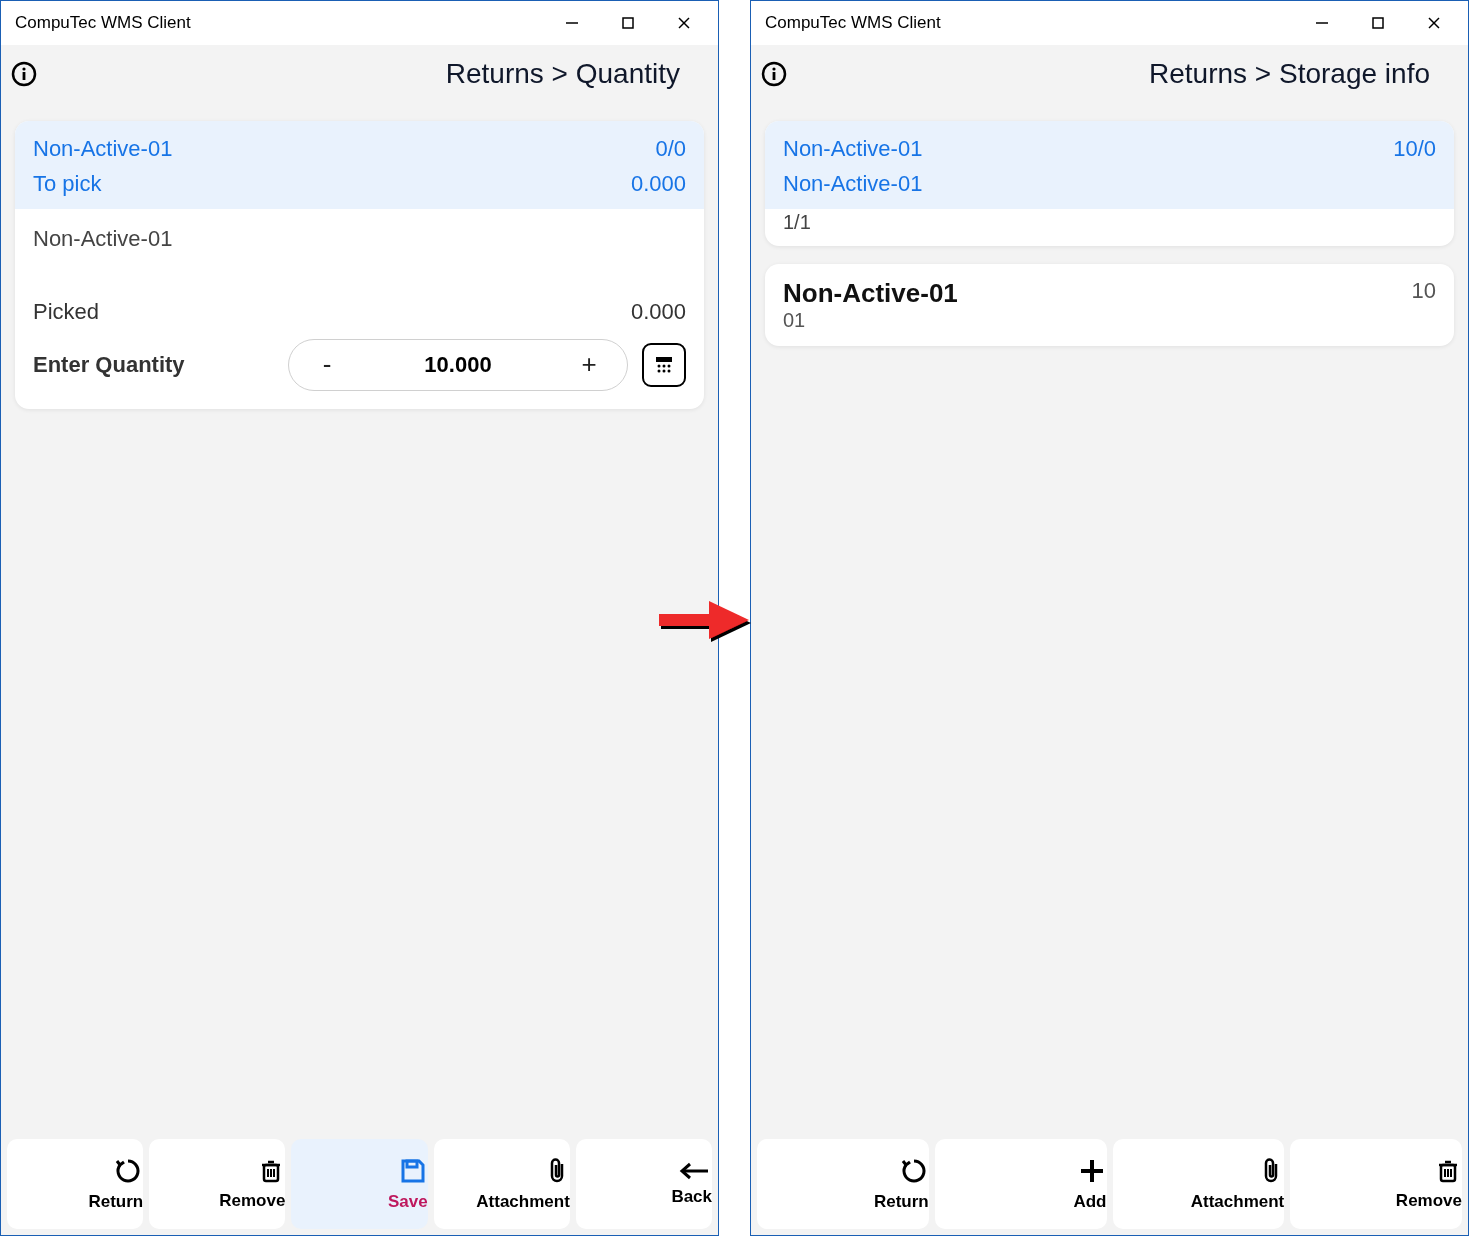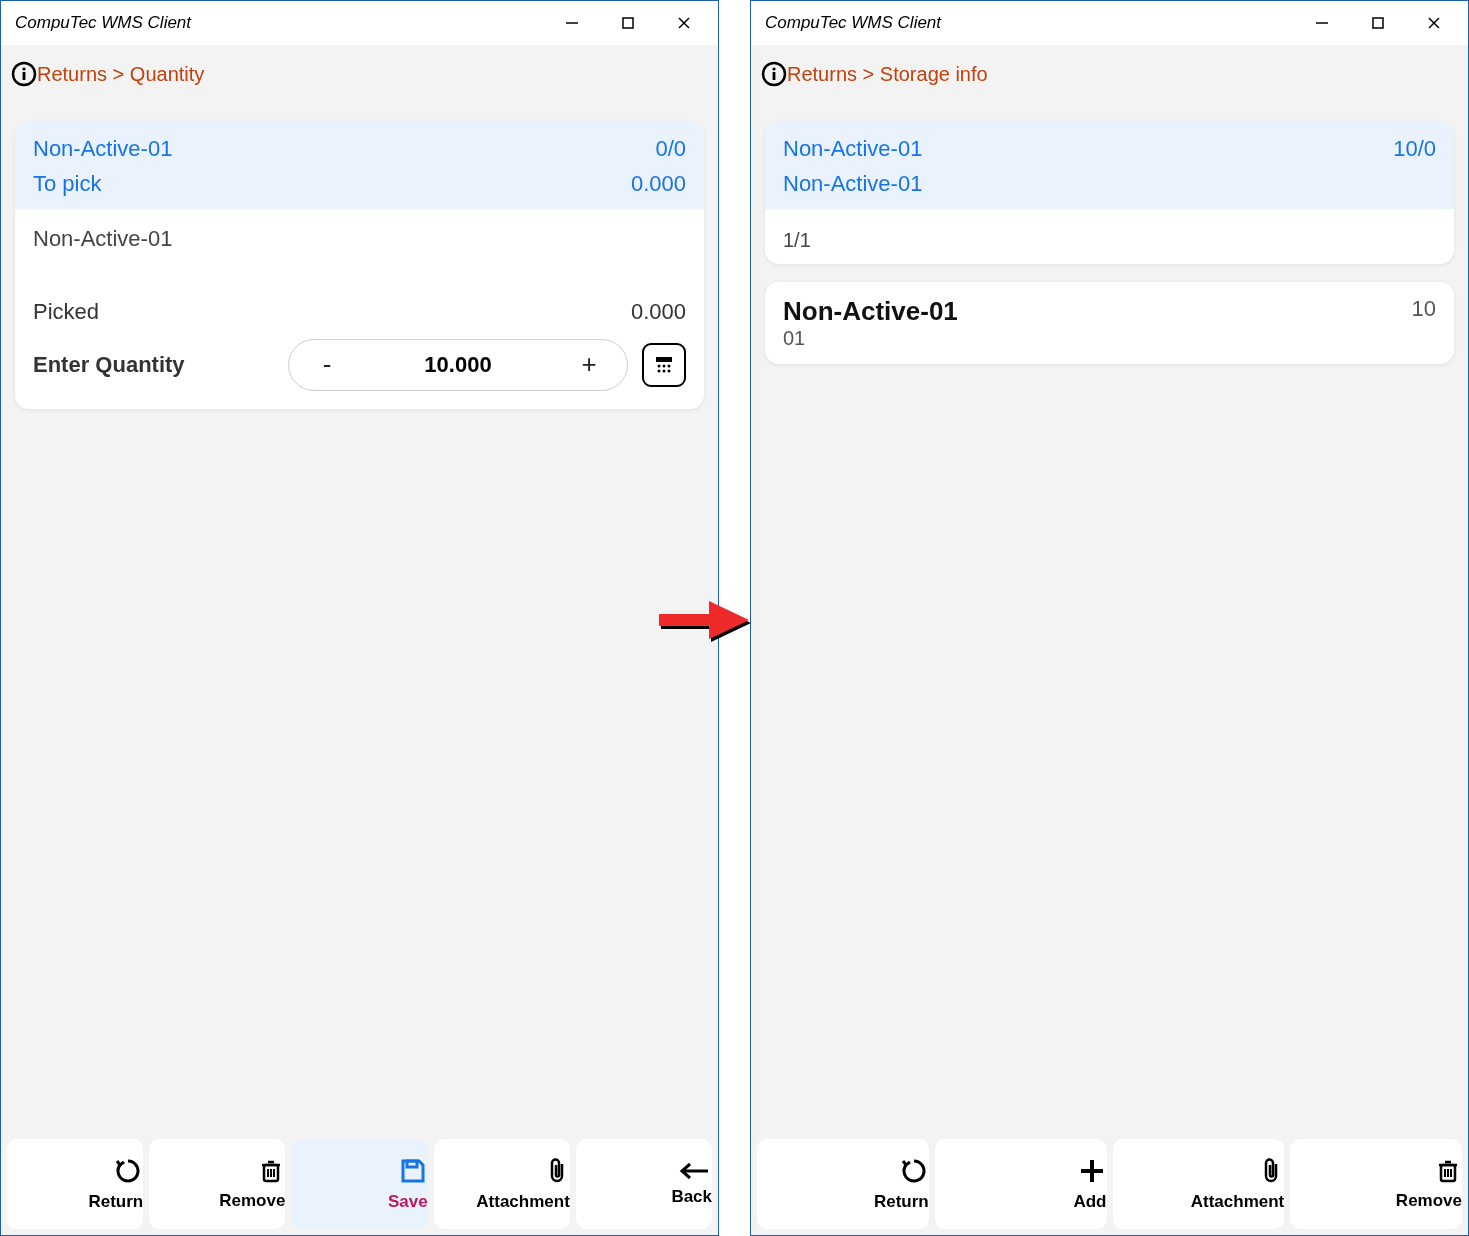--- a/index.html
+++ b/index.html
@@ -21,21 +21,21 @@
   .window.left { left: 0; top: 0; width: 719px; height: 1236px; }
   .window.right { left: 750px; top: 0; width: 719px; height: 1236px; }
   .titlebar {
     background: #fff;
     display: flex;
     align-items: center;
     height: 44px;
     padding: 0 6px 0 14px;
     font-size: 17px;
   }
-  .titlebar .title { flex: 1; font-style: italic; }
+  .titlebar .title { flex: 1; }
   .titlebar .win-btn {
     width: 56px;
     height: 36px;
     display: flex;
     align-items: center;
     justify-content: center;
     font-size: 16px;
     cursor: pointer;
   }
   .breadcrumb-bar {
@@ -48,23 +48,23 @@
   .info-icon {
     width: 26px;
     height: 26px;
     display: flex;
     align-items: center;
     justify-content: center;
   }
   .info-icon svg { display: block; }
   .breadcrumb {
     flex: 1;
-    text-align: left;
-    color: #c2410c;
-    font-size: 20px;
+    text-align: right;
+    color: #0f172a;
+    font-size: 28px;
     padding-right: 28px;
   }
   .content {
     flex: 1;
     padding: 18px 14px 0 14px;
     background: #f3f3f3;
     overflow: hidden;
   }
   .card {
     background: #fff;
@@ -170,21 +170,21 @@
     box-shadow: 0 1px 4px rgba(0,0,0,0.08);
   }
   .storage-top {
     display:flex;
     justify-content:space-between;
     align-items:flex-start;
   }
   .storage-name { font-size:26px; font-weight:700; color:#111; }
   .storage-qty { font-size:22px; color:#555; }
   .storage-sub { font-size:20px; color:#555; }
-  .sub-muted { padding: 20px 18px 12px 18px; font-size:20px; color:#444; }
+  .sub-muted { padding: 2px 18px 12px 18px; font-size:20px; color:#444; }
   .arrow {
     position: absolute;
     left: 654px;
     top: 595px;
     width: 100px;
     height: 50px;
   }
 </style>
 </head>
 <body>

